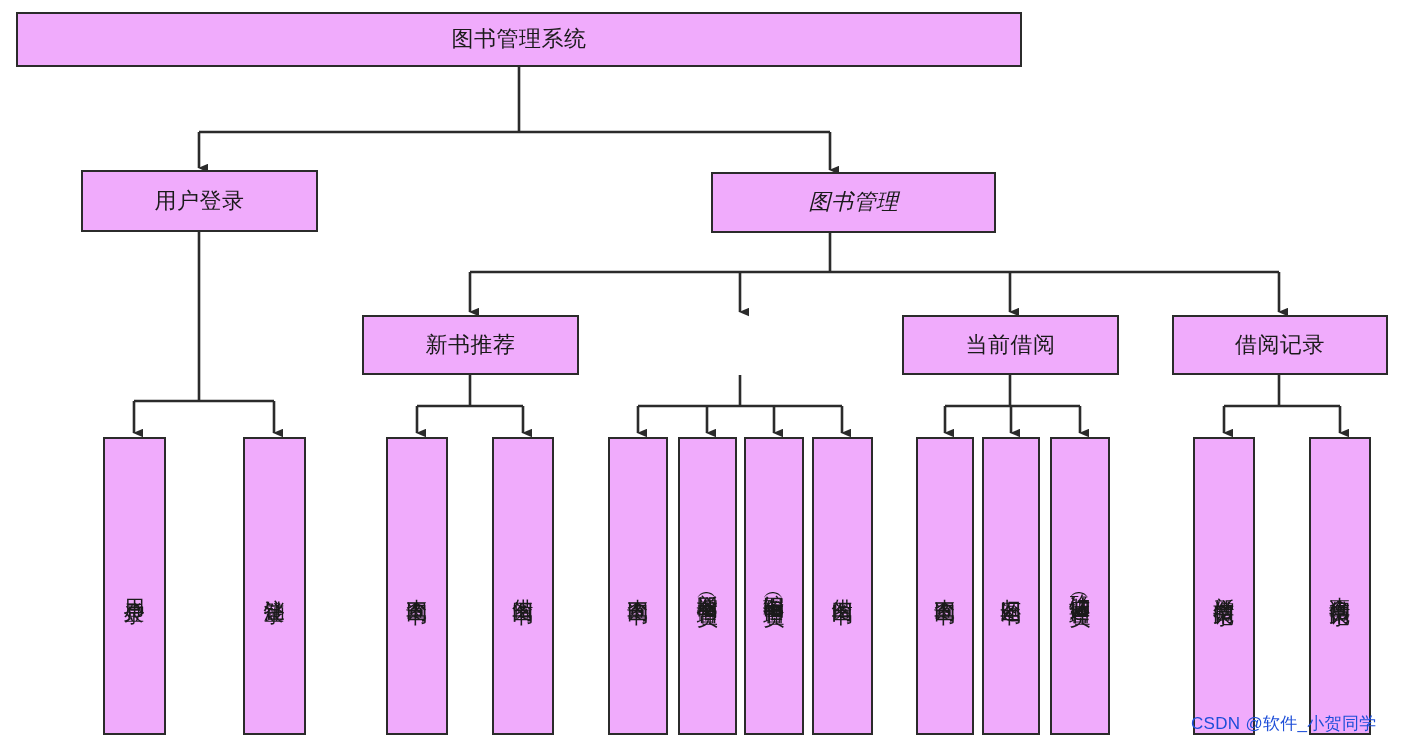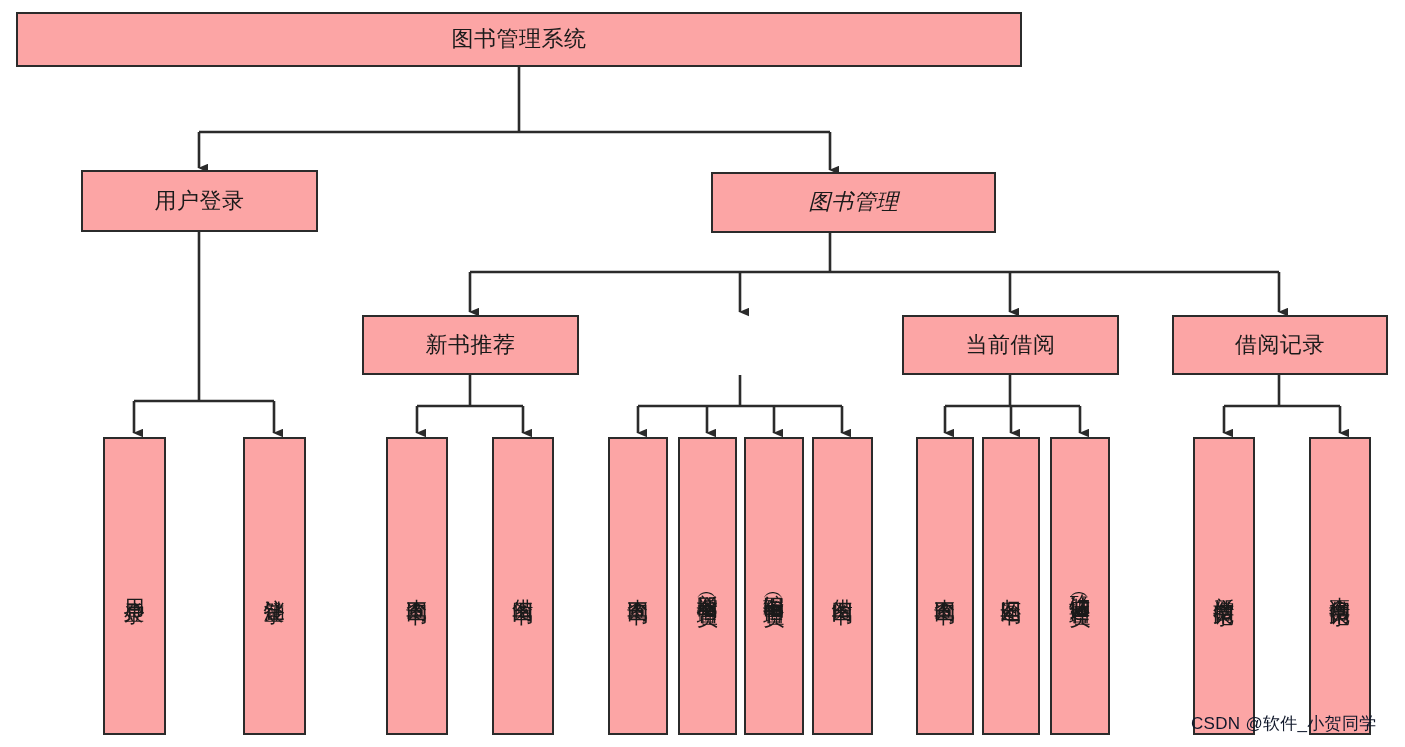--- a/index.html
+++ b/index.html
@@ -26,21 +26,21 @@
     left: 0;
     top: 0;
     width: 1405px;
     height: 747px;
     display: block;
   }
   .node-box {
     position: absolute;
     box-sizing: border-box;
     border: 2px solid #2b2b2b;
-    background: #fca5a5;
+    background: #f0abfc;
     display: flex;
     align-items: center;
     justify-content: center;
     overflow: hidden;
   }
   .node-label {
     color: #1a1a1a;
     line-height: 1.12;
     text-align: center;
     white-space: nowrap;
@@ -52,21 +52,21 @@
   .node-v .node-label {
     writing-mode: vertical-rl;
     text-orientation: upright;
     font-size: 21px;
     letter-spacing: 2px;
     max-height: 100%;
   }
   .watermark {
     position: absolute;
     font-size: 17px;
-    color: #0f172a;
+    color: #1d4ed8;
     white-space: nowrap;
     left: 1191px;
     top: 712px;
     letter-spacing: 0.3px;
   }
 </style>
 </head>
 <body>
 
 <div id="diagram-root">

